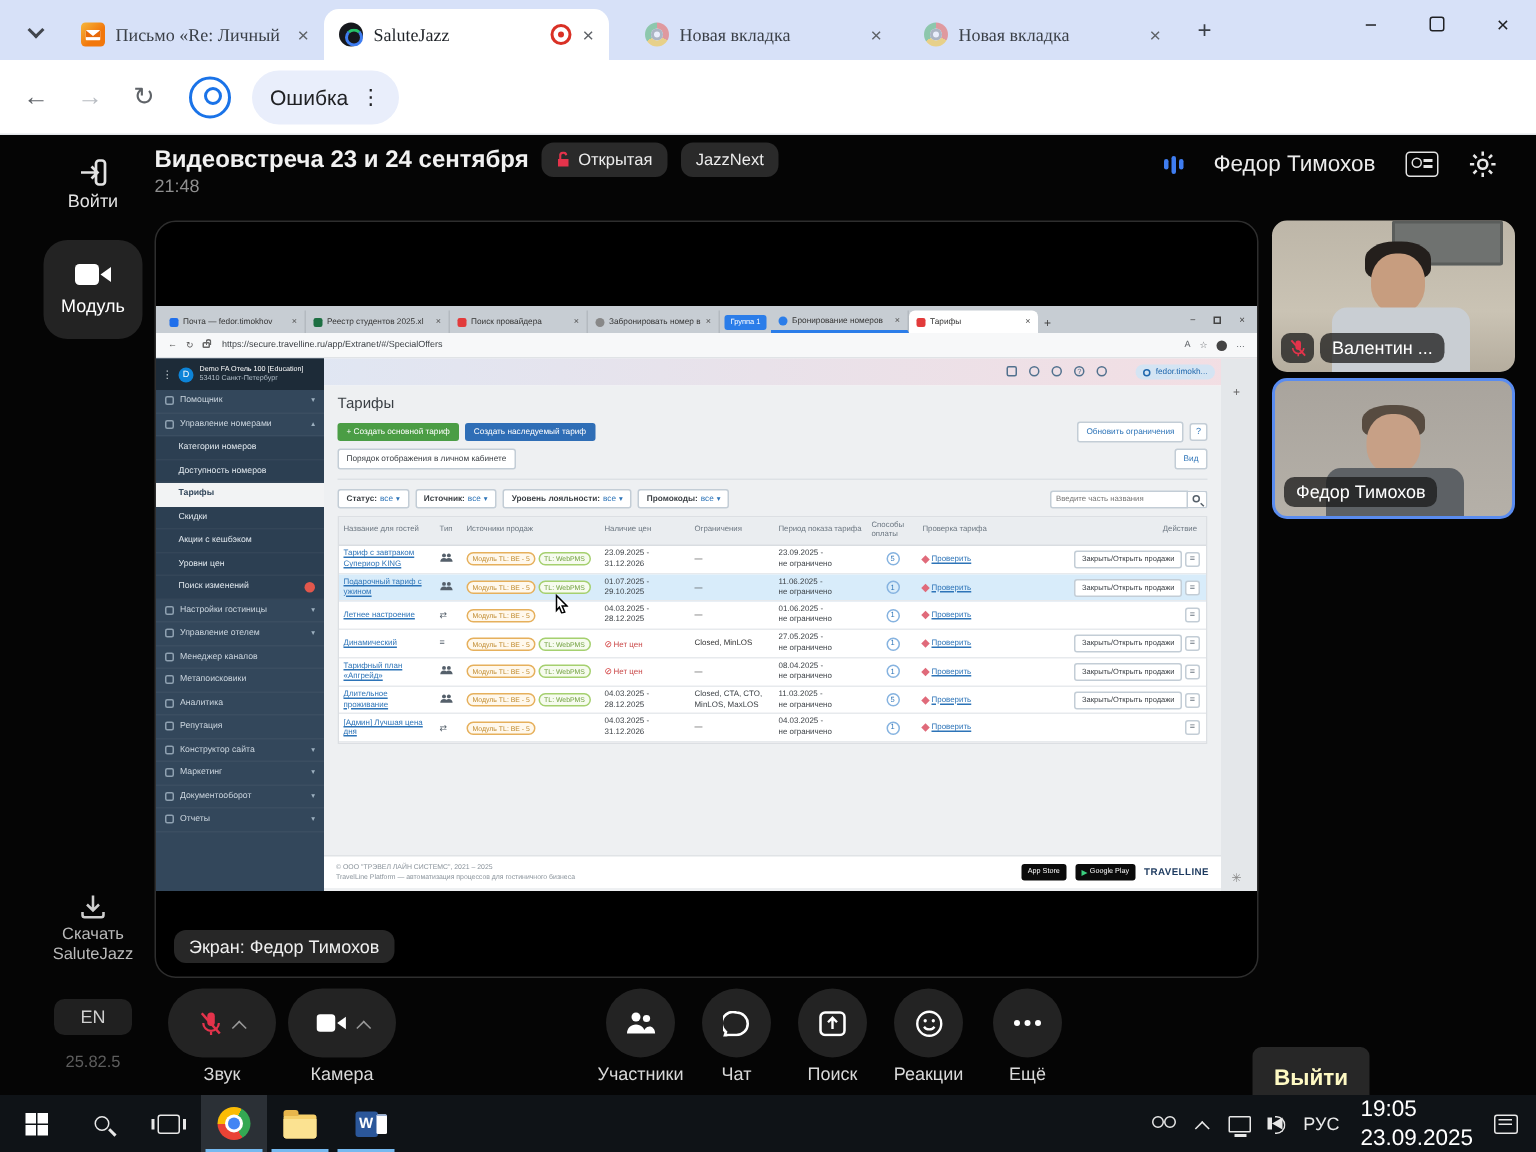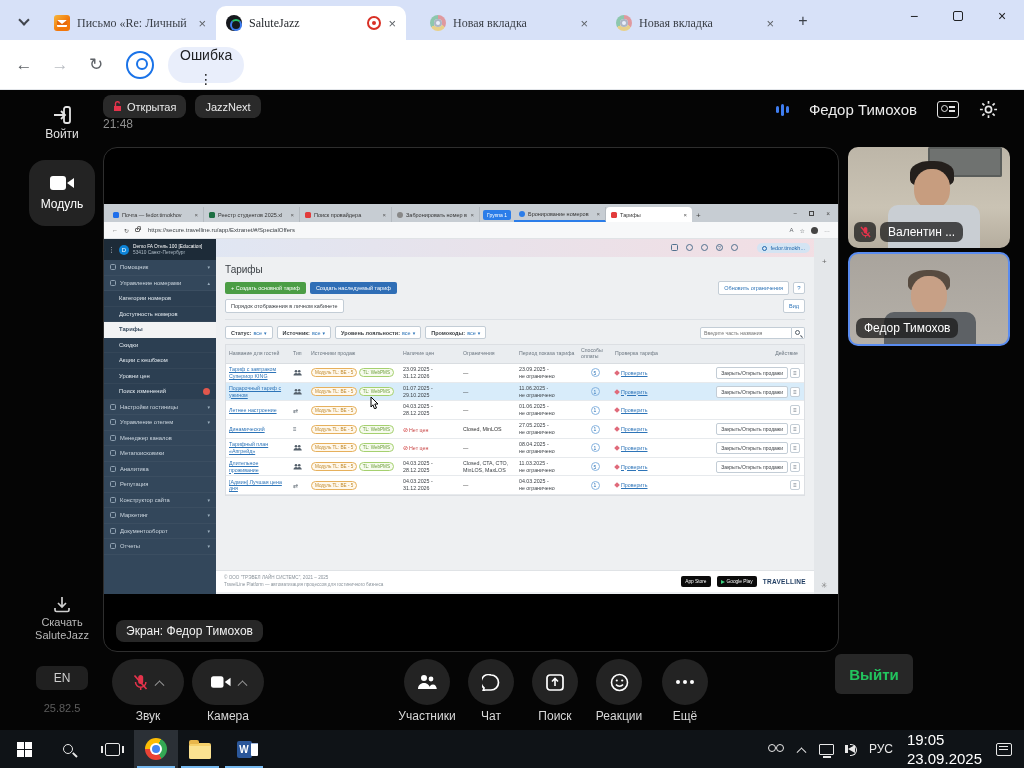--- a/index.html
+++ b/index.html
@@ -32,21 +32,21 @@
   .navic{width:24px;text-align:center;font-size:17px;color:#5f6368;margin-left:12px;}
   .navic.dim{color:#b8bcc2;}
   .urlpill{height:36px;flex:1;max-width:740px;margin-left:14px;background:#edf1fa;border-radius:18px;display:flex;align-items:center;padding:0 12px;gap:10px;}
   .camic{width:26px;height:26px;border-radius:50%;background:#1a73e8;position:relative;flex:0 0 auto;}
   .camic:after{content:"";position:absolute;left:6px;top:9px;width:9px;height:8px;background:#fff;border-radius:2px;}
   .camic:before{content:"";position:absolute;left:15px;top:10px;width:0;height:0;border-right:5px solid #fff;border-top:3px solid transparent;border-bottom:3px solid transparent;}
   .urltext{font-size:14px;color:#202124;white-space:nowrap;overflow:hidden;flex:1;}
   .starbtn{font-size:16px;color:#5f6368;}
   .profilebtn{width:28px;height:28px;border:2px solid #1a73e8;border-radius:50%;margin-left:18px;position:relative;}
   .profilebtn:after{content:"";position:absolute;left:8px;top:5px;width:8px;height:8px;border-radius:50%;border:2px solid #1a73e8;}
-  .errpill{height:36px;margin:0 10px 0 14px;background:#e9eefb;border-radius:18px;display:flex;align-items:center;gap:8px;padding:0 12px;font-size:14px;color:#202124;flex-direction:column;}
+  .errpill{height:36px;margin:0 10px 0 14px;background:#e9eefb;border-radius:18px;display:flex;align-items:center;gap:8px;padding:0 12px;font-size:14px;color:#202124;}
   .kebab{font-size:14px;color:#202124;}
 
   
   .app{position:absolute;left:0;top:90px;width:1024px;height:640px;background:#050505;}
   .mtitle{position:absolute;left:103px;top:5px;color:#f1f1f1;font-size:16px;font-weight:600;display:flex;align-items:center;gap:9px;white-space:nowrap;}
   .mbadge{background:#2a2a2a;border-radius:8px;height:23px;display:flex;align-items:center;gap:5px;padding:0 10px;font-size:11px;font-weight:400;color:#ececec;}
   .mtimer{position:absolute;left:103px;top:27px;color:#8f8f8f;font-size:12px;}
   .hright{position:absolute;right:26px;top:10px;display:flex;align-items:center;gap:20px;}
   .bars{display:flex;align-items:center;gap:2px;height:14px;}
   .bars i{width:3px;border-radius:2px;background:#3f7df0;display:block;}
@@ -174,21 +174,21 @@
   .nchip{position:absolute;bottom:6px;background:rgba(25,25,25,.75);border-radius:7px;padding:3px 8px;color:#fff;font-size:12px;white-space:nowrap;}
   .mchip{position:absolute;left:6px;bottom:6px;width:22px;height:20px;background:rgba(25,25,25,.75);border-radius:6px;display:flex;align-items:center;justify-content:center;}
 
   
   .pill{position:absolute;top:569px;height:46px;border-radius:23px;background:#232323;display:flex;align-items:center;justify-content:center;gap:8px;}
   .plabel{position:absolute;top:619px;color:#d9d9d9;font-size:12px;text-align:center;}
   .rbtn{position:absolute;top:569px;width:46px;height:46px;border-radius:50%;background:#232323;display:flex;align-items:center;justify-content:center;}
   .chevU{width:7px;height:7px;border-left:1.7px solid #9a9a9a;border-top:1.7px solid #9a9a9a;transform:rotate(45deg) translate(2px,2px);}
   .dots3{display:flex;gap:3px;}
   .dots3 i{width:4px;height:4px;border-radius:50%;background:#fff;}
-  .leave{position:absolute;left:835px;top:564px;width:78px;height:40px;background:#272727;border-radius:6px;color:#22c55e;font-size:15px;font-weight:bold;display:flex;align-items:center;justify-content:center;}
+  .leave{position:absolute;left:835px;top:608px;width:78px;height:40px;background:#272727;border-radius:6px;color:#fef9c3;font-size:15px;font-weight:bold;display:flex;align-items:center;justify-content:center;}
 
   
   .tbar{position:absolute;left:0;top:730px;width:1024px;height:38px;background:#0f1317;display:flex;align-items:center;}
   .tcell{width:44px;height:38px;display:flex;align-items:center;justify-content:center;position:relative;}
   .tcell.on{background:#2b3036;}
   .tcell.ul:after{content:"";position:absolute;left:3px;right:3px;bottom:0;height:2px;background:#76b9f0;}
   .startic{width:15px;height:15px;display:grid;grid-template-columns:7px 7px;grid-template-rows:7px 7px;gap:1px;}
   .startic i{background:#fff;}
   .lensw{width:10px;height:10px;border:1.7px solid #e8e8e8;border-radius:50%;position:relative;}
   .lensw:after{content:"";position:absolute;left:8px;top:9px;width:6px;height:1.7px;background:#e8e8e8;transform:rotate(45deg);}
@@ -273,20 +273,21 @@
     <span class="profilebtn"></span>
     <div class="errpill">
       <span>Ошибка</span>
       <span class="kebab">⋮</span>
     </div>
   </div>
 
   <div class="app">
 
     <div class="mtitle">
+      <span>Видеовстреча 23 и 24 сентября</span>
       <span class="mbadge">
         <svg width="9" height="11" viewBox="0 0 9 11">
             <path d="M1 5h7v5H1z" fill="#e4334b"></path>
             <path d="M2.5 5V3a2 2 0 0 1 4-.5" stroke="#e4334b" stroke-width="1.4" fill="none"></path>
           </svg>
         <span>Открытая</span>
       </span>
       <span class="mbadge">
           <span>JazzNext</span>
         </span>

